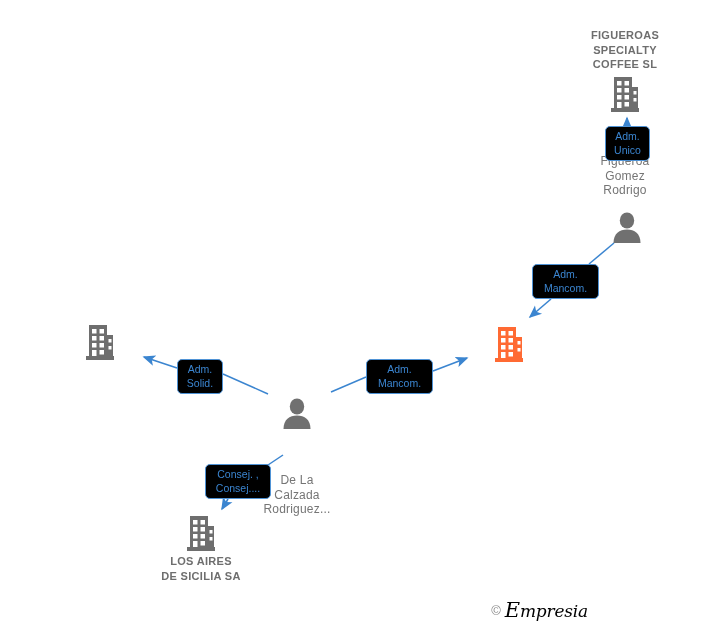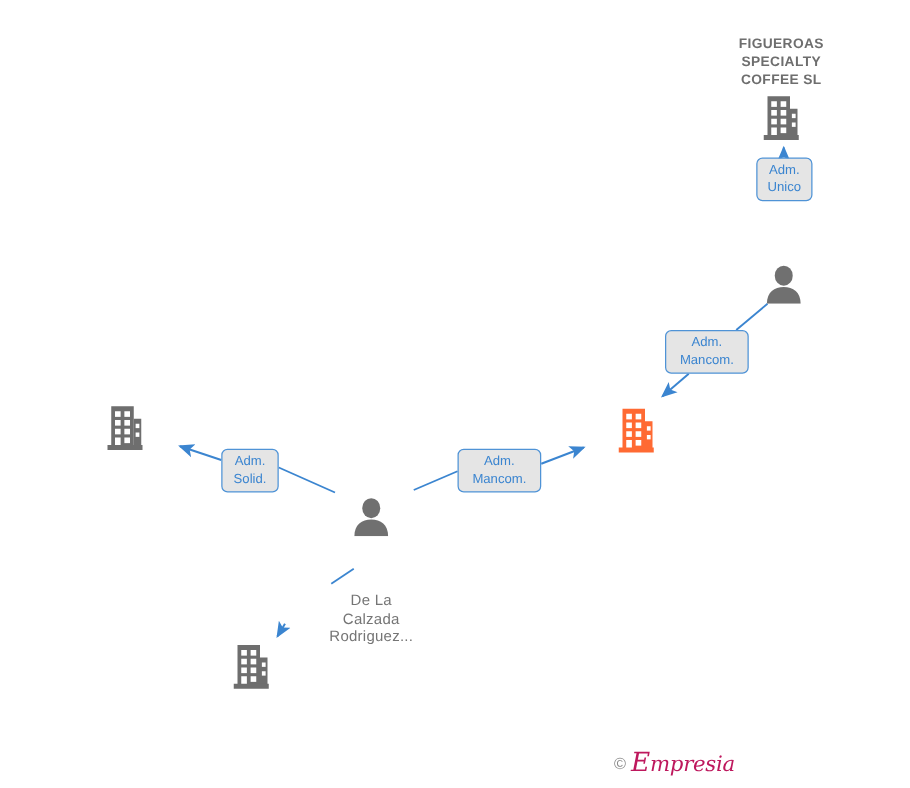--- a/index.html
+++ b/index.html
@@ -62,21 +62,21 @@
     margin: 0 auto 2px auto;
     line-height: 0;
   }
   .title-above {
     margin-bottom: 3px;
   }
   
   .rel {
     position: absolute;
     box-sizing: border-box;
-    background: #e5e5e5;
+    background: #000000;
     border: 1.4px solid #4f93d6;
     border-radius: 5px;
     color: #3b85d0;
     font-size: 10.5px;
     line-height: 13.5px;
     text-align: center;
     padding: 3px 4px 4px 4px;
     white-space: pre-line;
     font-family: "Liberation Sans", sans-serif;
   }
@@ -87,21 +87,21 @@
     bottom: 8px;
     display: flex;
     align-items: center;
     gap: 4px;
   }
   #watermark .copy {
     color: #8a8a8a;
     font-size: 13px;
   }
   #watermark .brand {
-    color: #be185d;
+    color: #000000;
     font-size: 17px;
     font-style: italic;
     font-family: "DejaVu Serif", serif;
     letter-spacing: -0.2px;
   }
   #watermark .brand .cap {
     font-size: 21px;
   }
 </style>
 </head>
@@ -169,20 +169,25 @@
         <rect x="9" y="20" width="4.5" height="4.5" fill="#ffffff"></rect>
         <rect x="16.5" y="20" width="4.5" height="4.5" fill="#ffffff"></rect>
         <rect x="9" y="27" width="4.5" height="6" fill="#ffffff"></rect>
         <rect x="16.5" y="27" width="4.5" height="4.5" fill="#ffffff"></rect>
         <rect x="25.5" y="16" width="3" height="3.5" fill="#ffffff"></rect>
         <rect x="25.5" y="23" width="3" height="3.5" fill="#ffffff"></rect>
       </svg>
     </span>
   </div>
 
+  <div class="node" style="left:625px; top:126px;">
+    <div class="node-label person" style="margin-top:28px;">Figueroa
+Gomez
+Rodrigo</div>
+  </div>
 
   <div class="node" style="left:627px; top:212px;">
     <span class="icon-wrap">
       <svg width="32" height="31" viewBox="0 0 32 31" xmlns="http://www.w3.org/2000/svg">
         <ellipse cx="16" cy="8.5" rx="7.2" ry="8" fill="#707070"></ellipse>
         <path d="M2.5,31 C2.5,21.5 8.5,17.5 16,17.5 C23.5,17.5 29.5,21.5 29.5,31 Z" fill="#707070"></path>
       </svg>
     </span>
     <div class="node-label person"></div>
   </div>
@@ -250,33 +255,37 @@
         <rect x="9" y="13" width="4.5" height="4.5" fill="#ffffff"></rect>
         <rect x="16.5" y="13" width="4.5" height="4.5" fill="#ffffff"></rect>
         <rect x="9" y="20" width="4.5" height="4.5" fill="#ffffff"></rect>
         <rect x="16.5" y="20" width="4.5" height="4.5" fill="#ffffff"></rect>
         <rect x="9" y="27" width="4.5" height="6" fill="#ffffff"></rect>
         <rect x="16.5" y="27" width="4.5" height="4.5" fill="#ffffff"></rect>
         <rect x="25.5" y="16" width="3" height="3.5" fill="#ffffff"></rect>
         <rect x="25.5" y="23" width="3" height="3.5" fill="#ffffff"></rect>
       </svg>
     </span>
+    <div class="node-label company">LOS AIRES
+DE SICILIA SA</div>
   </div>
 
   <div class="rel" style="left:605px; top:126px; width:45px; height:35px;">Adm.
 Unico</div>
 
   <div class="rel" style="left:532px; top:264px; width:67px; height:35px;">Adm.
 Mancom.</div>
 
   <div class="rel" style="left:366px; top:359px; width:67px; height:35px;">Adm.
 Mancom.</div>
 
   <div class="rel" style="left:177px; top:359px; width:46px; height:35px;">Adm.
 Solid.</div>
 
+  <div class="rel" style="left:205px; top:464px; width:66px; height:35px;">Consej. ,
+Consej....</div>
 
   <div id="watermark">
     <span class="copy">©</span>
     <span class="brand"><span class="cap">E</span><span>mpresia</span></span>
   </div>
 
 </div>
 
 </body></html>

